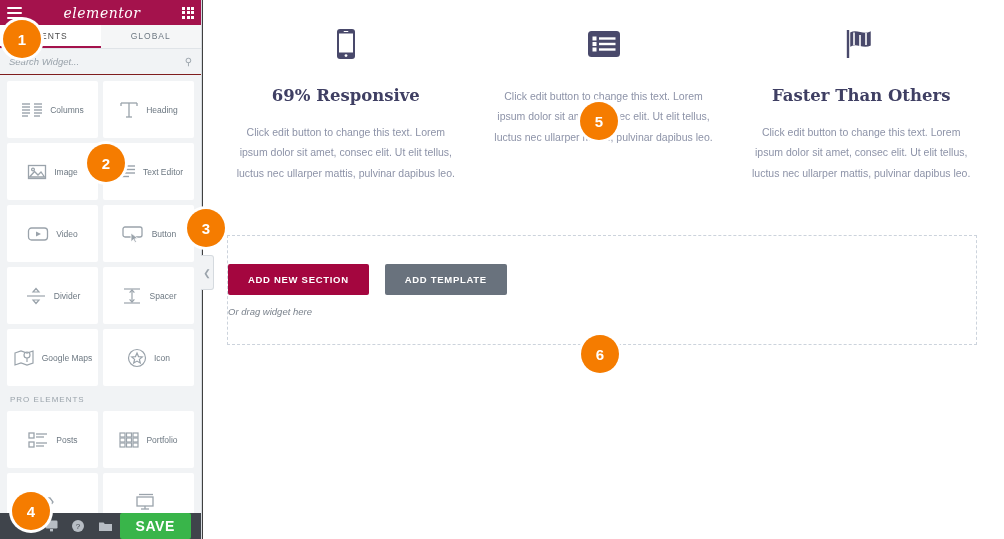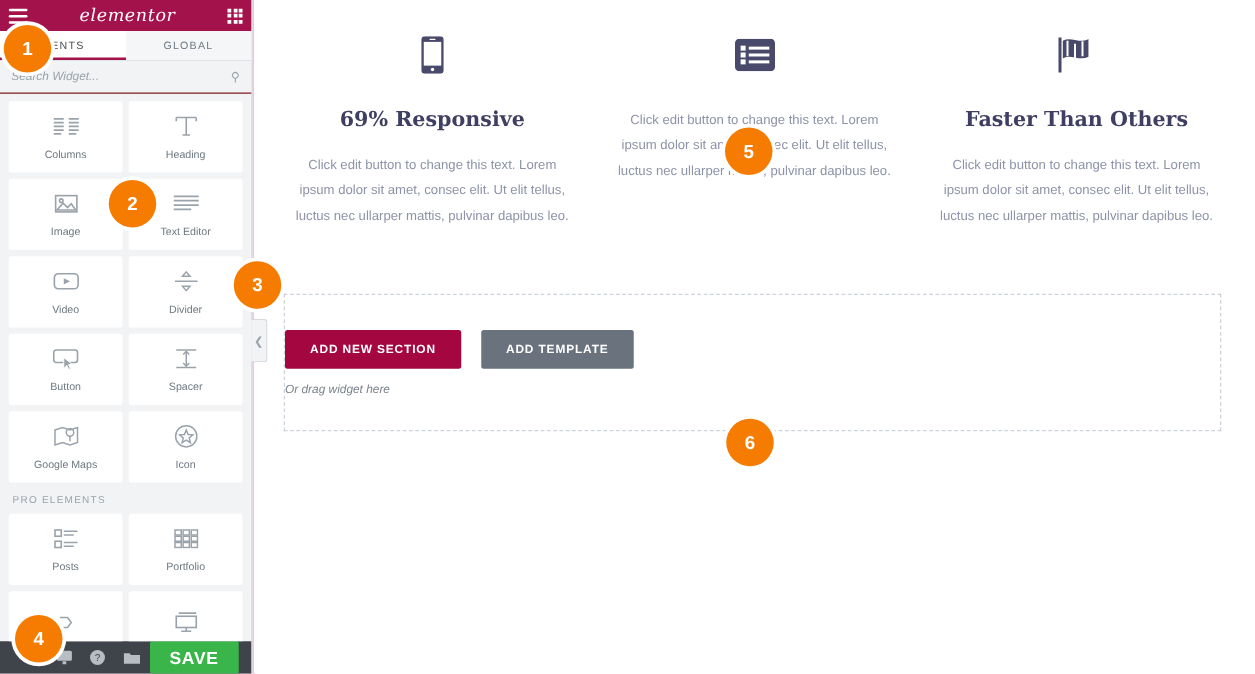--- a/index.html
+++ b/index.html
@@ -2,21 +2,21 @@
 <html><head>
 <meta charset="utf-8">
 <style>
   * { box-sizing: border-box; margin: 0; padding: 0; }
   html, body {
     width: 1004px; height: 539px;
     font-family: "Liberation Sans", sans-serif;
     background: #ffffff;
     overflow: hidden;
   }
-  #root { position: relative; width: 908px; height: 539px; background:#f9a8d4; }
+  #root { position: relative; width: 908px; height: 539px; background:#404040; }
 
   
   .panel {
     position: absolute; left: 0; top: 0;
     width: 202px; height: 539px;
     background: #f1f3f5;
     border-right: 1px solid #d5dadf;
     display: flex; flex-direction: column;
   }
   .panel-header {
@@ -52,21 +52,21 @@
   }
   .search-input::placeholder { color:#9aa3ab; font-style:italic; }
   .search-glyph { color:#9aa3ab; font-size:10px; }
 
   .widgets {
     flex:1; overflow:hidden; padding:6px 7px 0 7px; position:relative;
   }
   .wgrid { display:grid; grid-template-columns:1fr 1fr; gap:5px; }
   .widget {
     background:#fff; height:57px; border-radius:2px;
-    display:flex; flex-direction:column; align-items:center; justify-content:center;
+    display:flex; flex-direction:row; align-items:center; justify-content:center;
     gap:7px; cursor:pointer;text-align:center;
   }
   .widget .wlabel { font-size:8.5px; color:#6d7882; }
   .wicon { color:#9aa3ab; display:flex; align-items:center; justify-content:center; height:20px; }
   .section-label {
     font-size:8px; color:#9aa3ab; letter-spacing:1px;
     padding:9px 3px 7px 3px; font-weight:500;
   }
 
   
@@ -224,37 +224,37 @@
             <svg width="22" height="16" viewBox="0 0 22 16" fill="none" stroke="#9aa3ab" stroke-width="1.3">
               <rect x="1.5" y="2" width="19" height="12" rx="3"></rect>
               <path d="M9 5.5 L14 8 L9 10.5 Z" fill="#9aa3ab" stroke="none"></path>
             </svg>
           </span>
           <span class="wlabel">Video</span>
         </div>
 
         <div class="widget">
           <span class="wicon">
+            <svg width="24" height="18" viewBox="0 0 24 18" fill="none" stroke="#9aa3ab" stroke-width="1.3">
+              <rect x="2" y="2" width="19" height="10" rx="2"></rect>
+              <path d="M10 8 L10 17 L12.4 14.4 L14 17.6 L15.4 16.8 L13.8 13.8 L17 13.6 Z" fill="#9aa3ab" stroke="#fff" stroke-width="0.8"></path>
+            </svg>
+          </span>
+          <span class="wlabel">Button</span>
+        </div>
+
+        <div class="widget">
+          <span class="wicon">
             <svg width="22" height="18" viewBox="0 0 22 18" fill="none" stroke="#9aa3ab" stroke-width="1.2">
               <path d="M8 5 L11 1.5 L14 5 Z"></path>
               <line x1="2" y1="9" x2="20" y2="9"></line>
               <path d="M8 13 L11 16.5 L14 13 Z"></path>
             </svg>
           </span>
           <span class="wlabel">Divider</span>
-        </div>
-
-        <div class="widget">
-          <span class="wicon">
-            <svg width="24" height="18" viewBox="0 0 24 18" fill="none" stroke="#9aa3ab" stroke-width="1.3">
-              <rect x="2" y="2" width="19" height="10" rx="2"></rect>
-              <path d="M10 8 L10 17 L12.4 14.4 L14 17.6 L15.4 16.8 L13.8 13.8 L17 13.6 Z" fill="#9aa3ab" stroke="#fff" stroke-width="0.8"></path>
-            </svg>
-          </span>
-          <span class="wlabel">Button</span>
         </div>
 
         <div class="widget">
           <span class="wicon">
             <svg width="22" height="18" viewBox="0 0 22 18" fill="none" stroke="#9aa3ab" stroke-width="1.2">
               <line x1="3" y1="2" x2="19" y2="2"></line>
               <line x1="11" y1="3" x2="11" y2="15"></line>
               <path d="M8.6 5.6 L11 3 L13.4 5.6"></path>
               <path d="M8.6 12.4 L11 15 L13.4 12.4"></path>
               <line x1="3" y1="16" x2="19" y2="16"></line>

